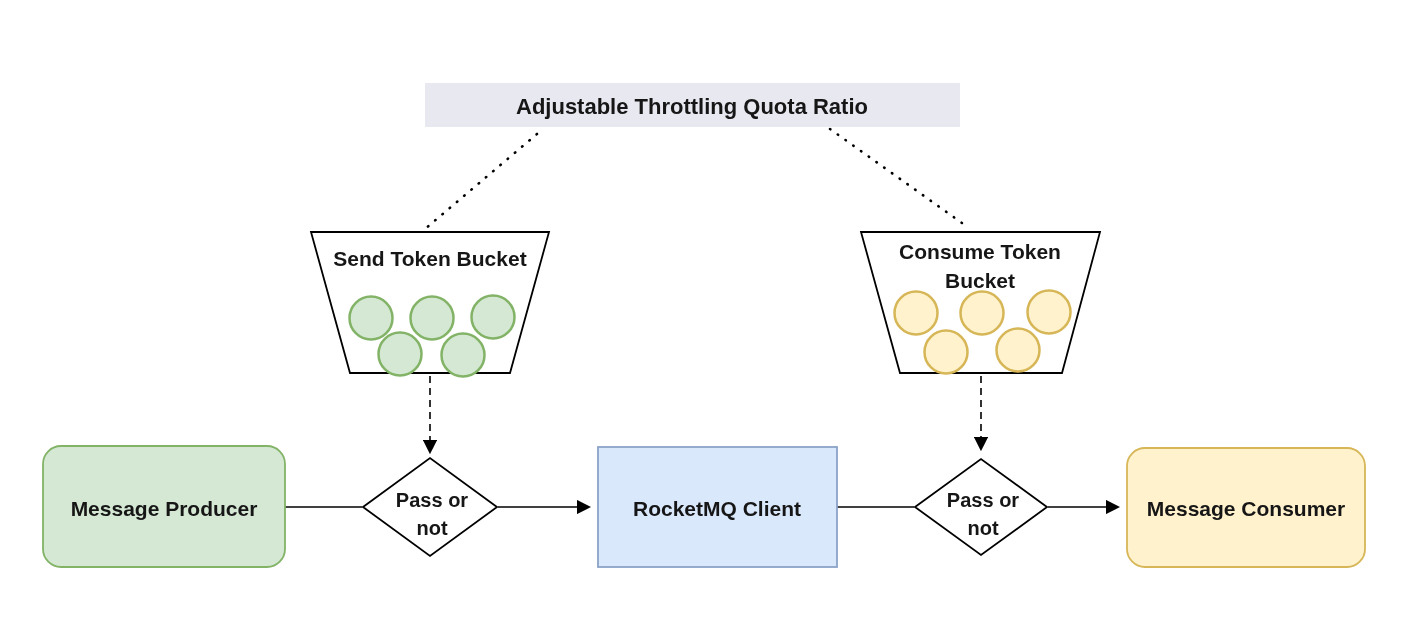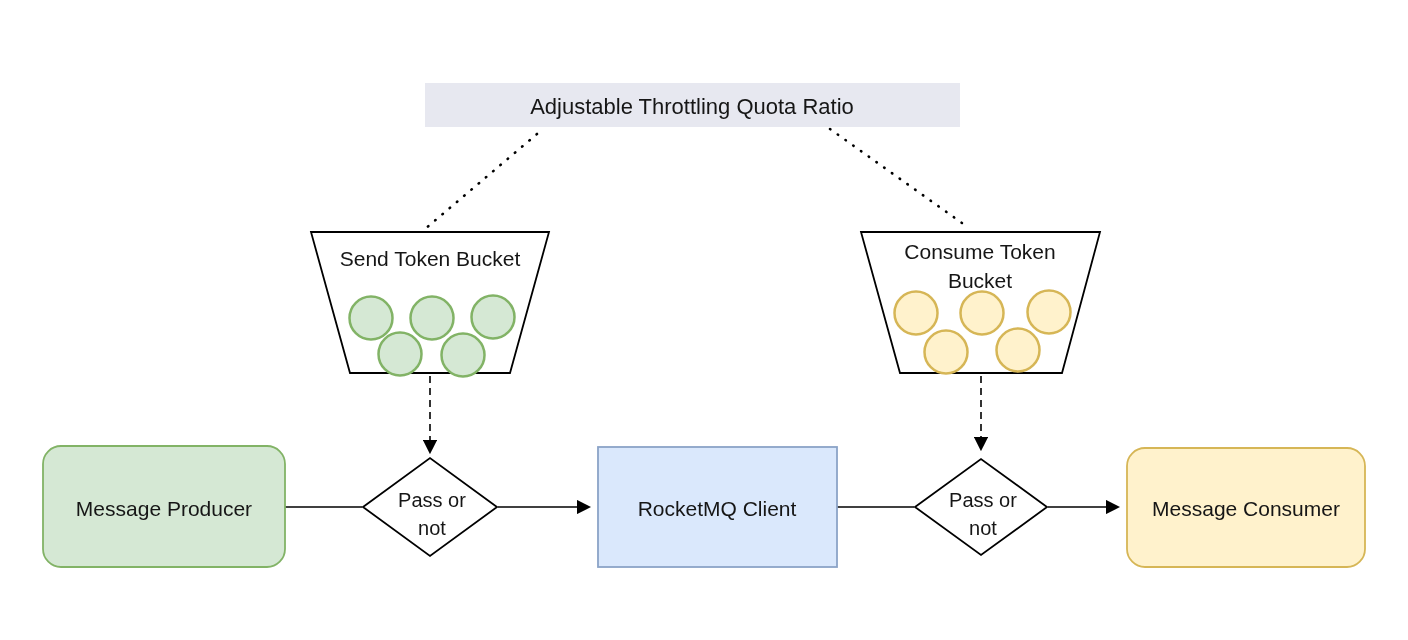--- a/index.html
+++ b/index.html
@@ -8,20 +8,21 @@
     background: #ffffff;
     width: 1408px;
     height: 640px;
     overflow: hidden;
   }
   .stage {
     position: relative;
     width: 1408px;
     height: 640px;
     background: #ffffff;
+    font-weight: bold;
   }
   svg text {
     font-family: "Liberation Sans", "DejaVu Sans", sans-serif;
     fill: #161616;
   }
   .t  { text-anchor: middle; dominant-baseline: central; }
   .title-text  { font-size: 22px; }
   .bucket-text { font-size: 21px; }
   .node-text   { font-size: 21px; }
   .diamond-text{ font-size: 20px; }

